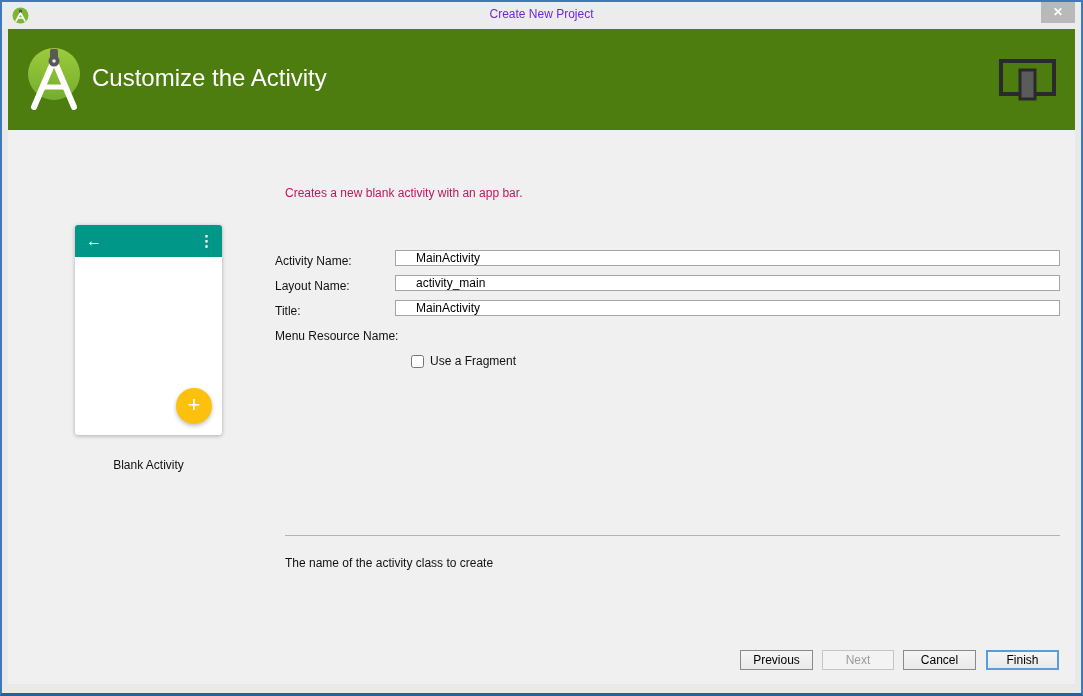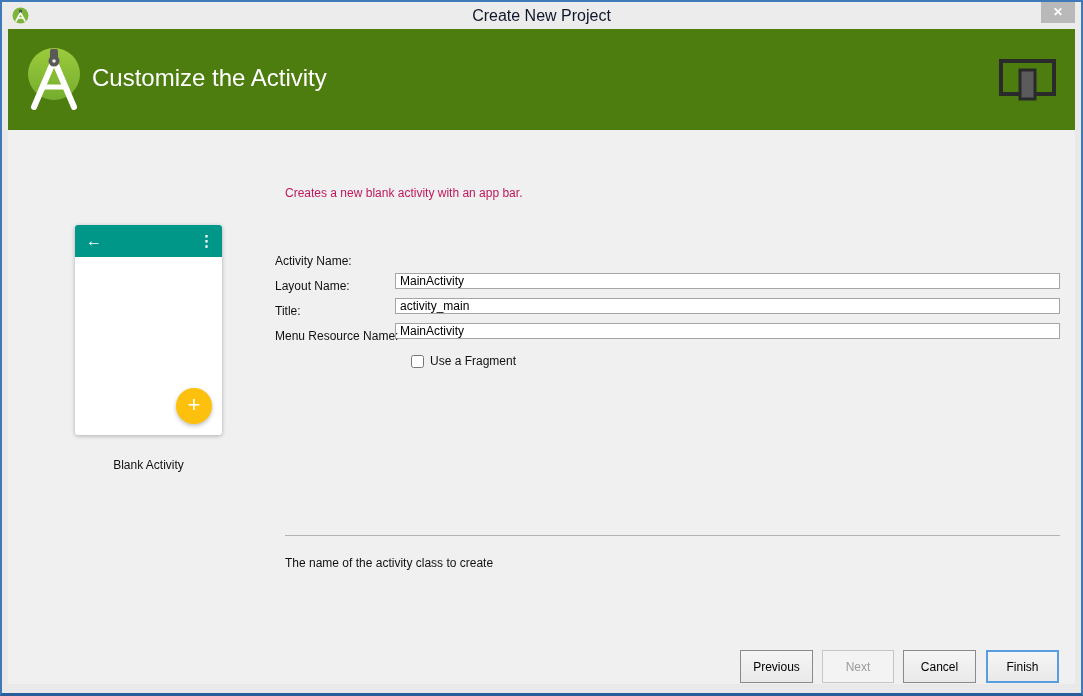--- a/index.html
+++ b/index.html
@@ -18,21 +18,21 @@
     pointer-events:none; z-index:99;
   }
   
   .titlebar {
     position:absolute; top:2px; left:2px; right:2px; height:27px;
     background:#ececec;
   }
   .titlebar-icon { position:absolute; left:10px; top:5px; width:17px; height:17px; }
   .window-title {
     position:absolute; left:0; right:0; top:5px;
-    text-align:center; font-size:16px; color:#0f172a;
+    text-align:center; font-size:12px; color:#6d28d9;
   }
   .close-btn {
     position:absolute; right:6px; top:0px; width:34px; height:21px;
     background:#b9b9b9; border:none; color:#fff;
     font-size:12px; font-weight:bold; line-height:21px; text-align:center;
     cursor:pointer; font-family:inherit;
   }
   
   .header {
     position:absolute; left:8px; right:8px; top:29px; height:101px;
@@ -80,36 +80,36 @@
     text-align:center; font-size:12px; color:#111;
   }
   
   .form-desc { position:absolute; left:277px; top:56px; font-size:12px; color:#be185d;text-align:right; }
   .row { position:absolute; left:267px; right:15px; height:20px; }
   .row-0 { top:120px; } .row-1 { top:145px; } .row-2 { top:170px; } .row-3 { top:195px; }
   .row .flabel { position:absolute; left:0; top:4px; font-size:12px; color:#111; }
   .row input[type=text] {
     position:absolute; left:120px; right:0; top:0; height:16px;
     border:1px solid #a5a5a5; background:#fff;
-    font-family:inherit; font-size:12px; padding:0 4px; color:#000;margin-top:23px;
+    font-family:inherit; font-size:12px; padding:0 20px; color:#000;
   }
   .check-row {
     position:absolute; left:403px; top:224px;
     display:flex; align-items:center; gap:6px;
     font-size:12px; color:#111;
   }
   .check-row input { width:13px; height:13px; margin:0; }
   .divider {
     position:absolute; left:277px; right:15px; top:405px;
     border-top:1px solid #b3b3b3;
   }
   .help-text { position:absolute; left:277px; top:426px; font-size:12px; color:#111; }
   
   .btn {
-    position:absolute; top:520px; height:33px;
+    position:absolute; top:520px; height:20px;
     background:linear-gradient(#f5f5f5,#e9e9e9);
     border:1px solid #8a8a8a; color:#000;
     font-family:inherit; font-size:12px; cursor:pointer;
   }
   .btn:disabled {
     border:1px solid #c6c6c6; color:#9b9b9b;
     background:#f3f3f3; cursor:default;
   }
   .btn-previous { left:732px; width:73px; }
   .btn-next     { left:814px; width:72px; }

